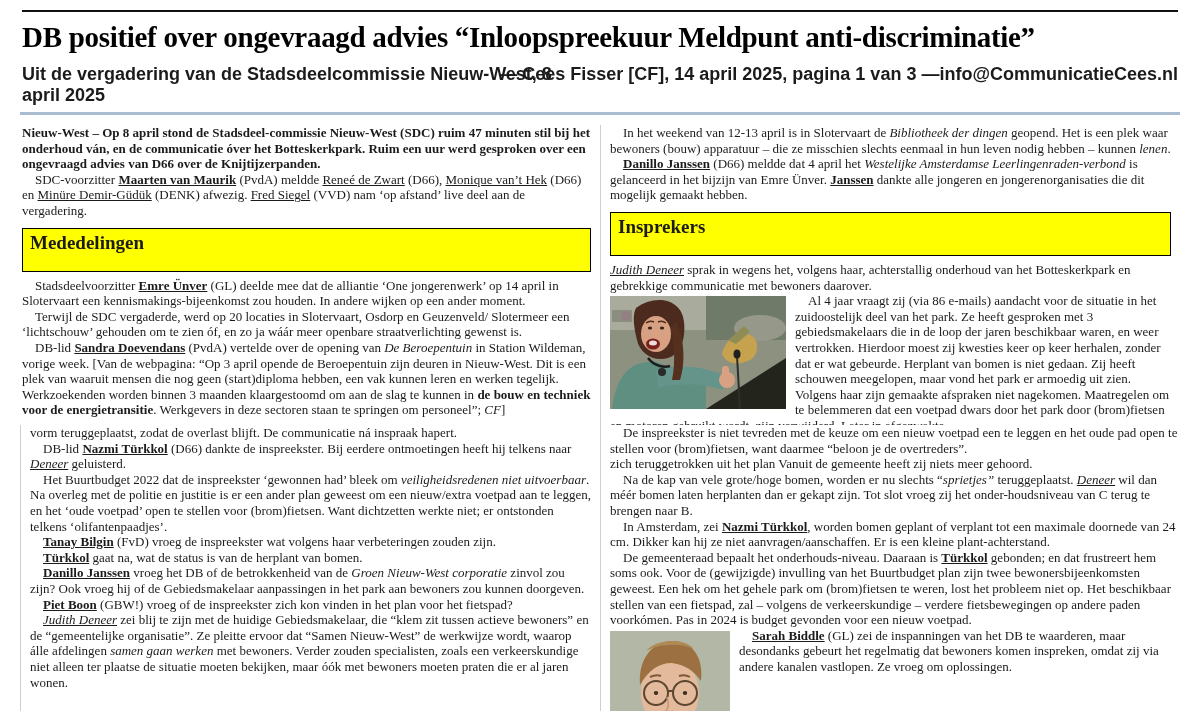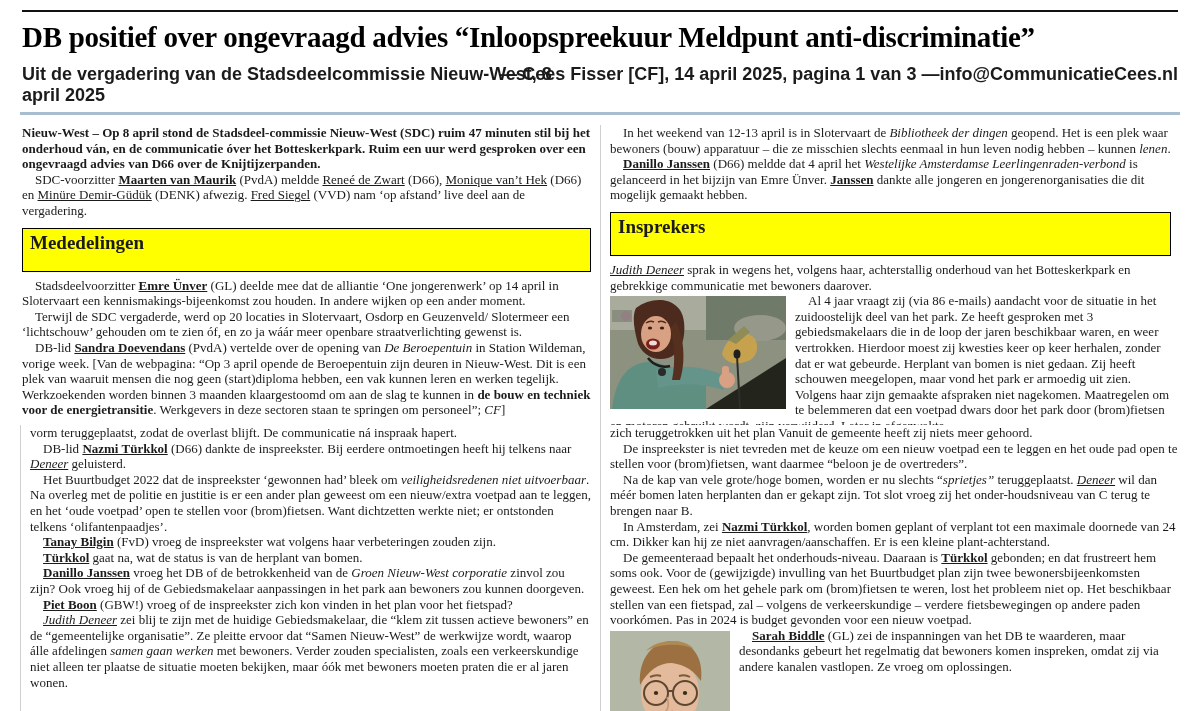--- a/index.html
+++ b/index.html
@@ -130,22 +130,22 @@
         <p class="para"><span>vorm teruggeplaatst, zodat de overlast blijft. De communicatie ná inspraak hapert.</span></p>
         <p class="para indent"><span>DB-lid </span><span class="seg-bu">Nazmi Türkkol</span><span> (D66) dankte de inspreekster. Bij eerdere ontmoetingen heeft hij telkens naar </span><span class="seg-iu">Deneer</span><span> geluisterd.</span></p>
         <p class="para indent"><span>Het Buurtbudget 2022 dat de inspreekster ‘gewonnen had’ bleek om </span><span class="seg-i">veiligheidsredenen niet uitvoerbaar</span><span>. Na overleg met de politie en justitie is er een ander plan geweest om een nieuw/extra voetpad aan te leggen, en het ‘oude voetpad’ open te stellen voor (brom)fietsen. Want dichtzetten werkte niet; er ontstonden telkens ‘olifantenpaadjes’.</span></p>
         <p class="para indent"><span class="seg-bu">Tanay Bilgin</span><span> (FvD) vroeg de inspreekster wat volgens haar verbeteringen zouden zijn.</span></p>
         <p class="para indent"><span class="seg-bu">Türkkol</span><span> gaat na, wat de status is van de herplant van bomen.</span></p>
         <p class="para indent"><span class="seg-bu">Danillo Janssen</span><span> vroeg het DB of de betrokkenheid van de </span><span class="seg-i">Groen Nieuw-West corporatie</span><span> zinvol zou zijn? Ook vroeg hij of de Gebiedsmakelaar aanpassingen in het park aan bewoners zou kunnen doorgeven.</span></p>
         <p class="para indent"><span class="seg-bu">Piet Boon</span><span> (GBW!) vroeg of de inspreekster zich kon vinden in het plan voor het fietspad?</span></p>
         <p class="para indent"><span class="seg-iu">Judith Deneer</span><span> zei blij te zijn met de huidige Gebiedsmakelaar, die “klem zit tussen actieve bewoners” en de “gemeentelijke organisatie”. Ze pleitte ervoor dat “Samen Nieuw-West” de werkwijze wordt, waarop álle afdelingen </span><span class="seg-i">samen gaan werken</span><span> met bewoners. Verder zouden specialisten, zoals een verkeerskundige niet alleen ter plaatse de situatie moeten bekijken, maar óók met bewoners moeten praten die er al jaren wonen.</span></p>
       </section>
     <section class="col" data-col="3">
+        <p class="para indent"><span>De inspreekster is niet tevreden met de keuze om een nieuw voetpad een te leggen en het oude pad open te stellen voor (brom)fietsen, want daarmee “beloon je de overtreders”.</span></p>
         <p class="para"><span>zich teruggetrokken uit het plan Vanuit de gemeente heeft zij niets meer gehoord.</span></p>
-        <p class="para indent"><span>De inspreekster is niet tevreden met de keuze om een nieuw voetpad een te leggen en het oude pad open te stellen voor (brom)fietsen, want daarmee “beloon je de overtreders”.</span></p>
         <p class="para indent"><span>Na de kap van vele grote/hoge bomen, worden er nu slechts “</span><span class="seg-i">sprietjes”</span><span> teruggeplaatst. </span><span class="seg-iu">Deneer</span><span> wil dan méér bomen laten herplanten dan er gekapt zijn. Tot slot vroeg zij het onder-houdsniveau van C terug te brengen naar B.</span></p>
         <p class="para indent"><span>In Amsterdam, zei </span><span class="seg-bu">Nazmi Türkkol</span><span>, worden bomen geplant of verplant tot een maximale doornede van 24 cm. Dikker kan hij ze niet aanvragen/aanschaffen. Er is een kleine plant-achterstand.</span></p>
         <p class="para indent"><span>De gemeenteraad bepaalt het onderhouds-niveau. Daaraan is </span><span class="seg-bu">Türkkol</span><span> gebonden; en dat frustreert hem soms ook. Voor de (gewijzigde) invulling van het Buurtbudget plan zijn twee bewonersbijeenkomsten geweest. Een hek om het gehele park om (brom)fietsen te weren, lost het probleem niet op. Het beschikbaar stellen van een fietspad, zal – volgens de verkeerskundige – verdere fietsbewegingen op andere paden voorkómen. Pas in 2024 is budget gevonden voor een nieuw voetpad.</span></p>
         <p class="para indent"><span class="photo">
     <svg width="120" height="157" viewBox="0 0 120 157" xmlns="http://www.w3.org/2000/svg">
       <rect width="120" height="157" fill="#b7bba9"></rect>
       <rect width="120" height="157" fill="#adb19f" opacity="0.4"></rect>
       <path d="M10,157 C14,126 34,112 60,112 C86,112 106,126 112,157 Z" fill="#f2f1ec"></path>
       <path d="M48,100 h24 v20 c-6,6 -18,6 -24,0 Z" fill="#dcae8f"></path>
       <ellipse cx="60" cy="62" rx="29" ry="35" fill="#e4ba9d"></ellipse>

